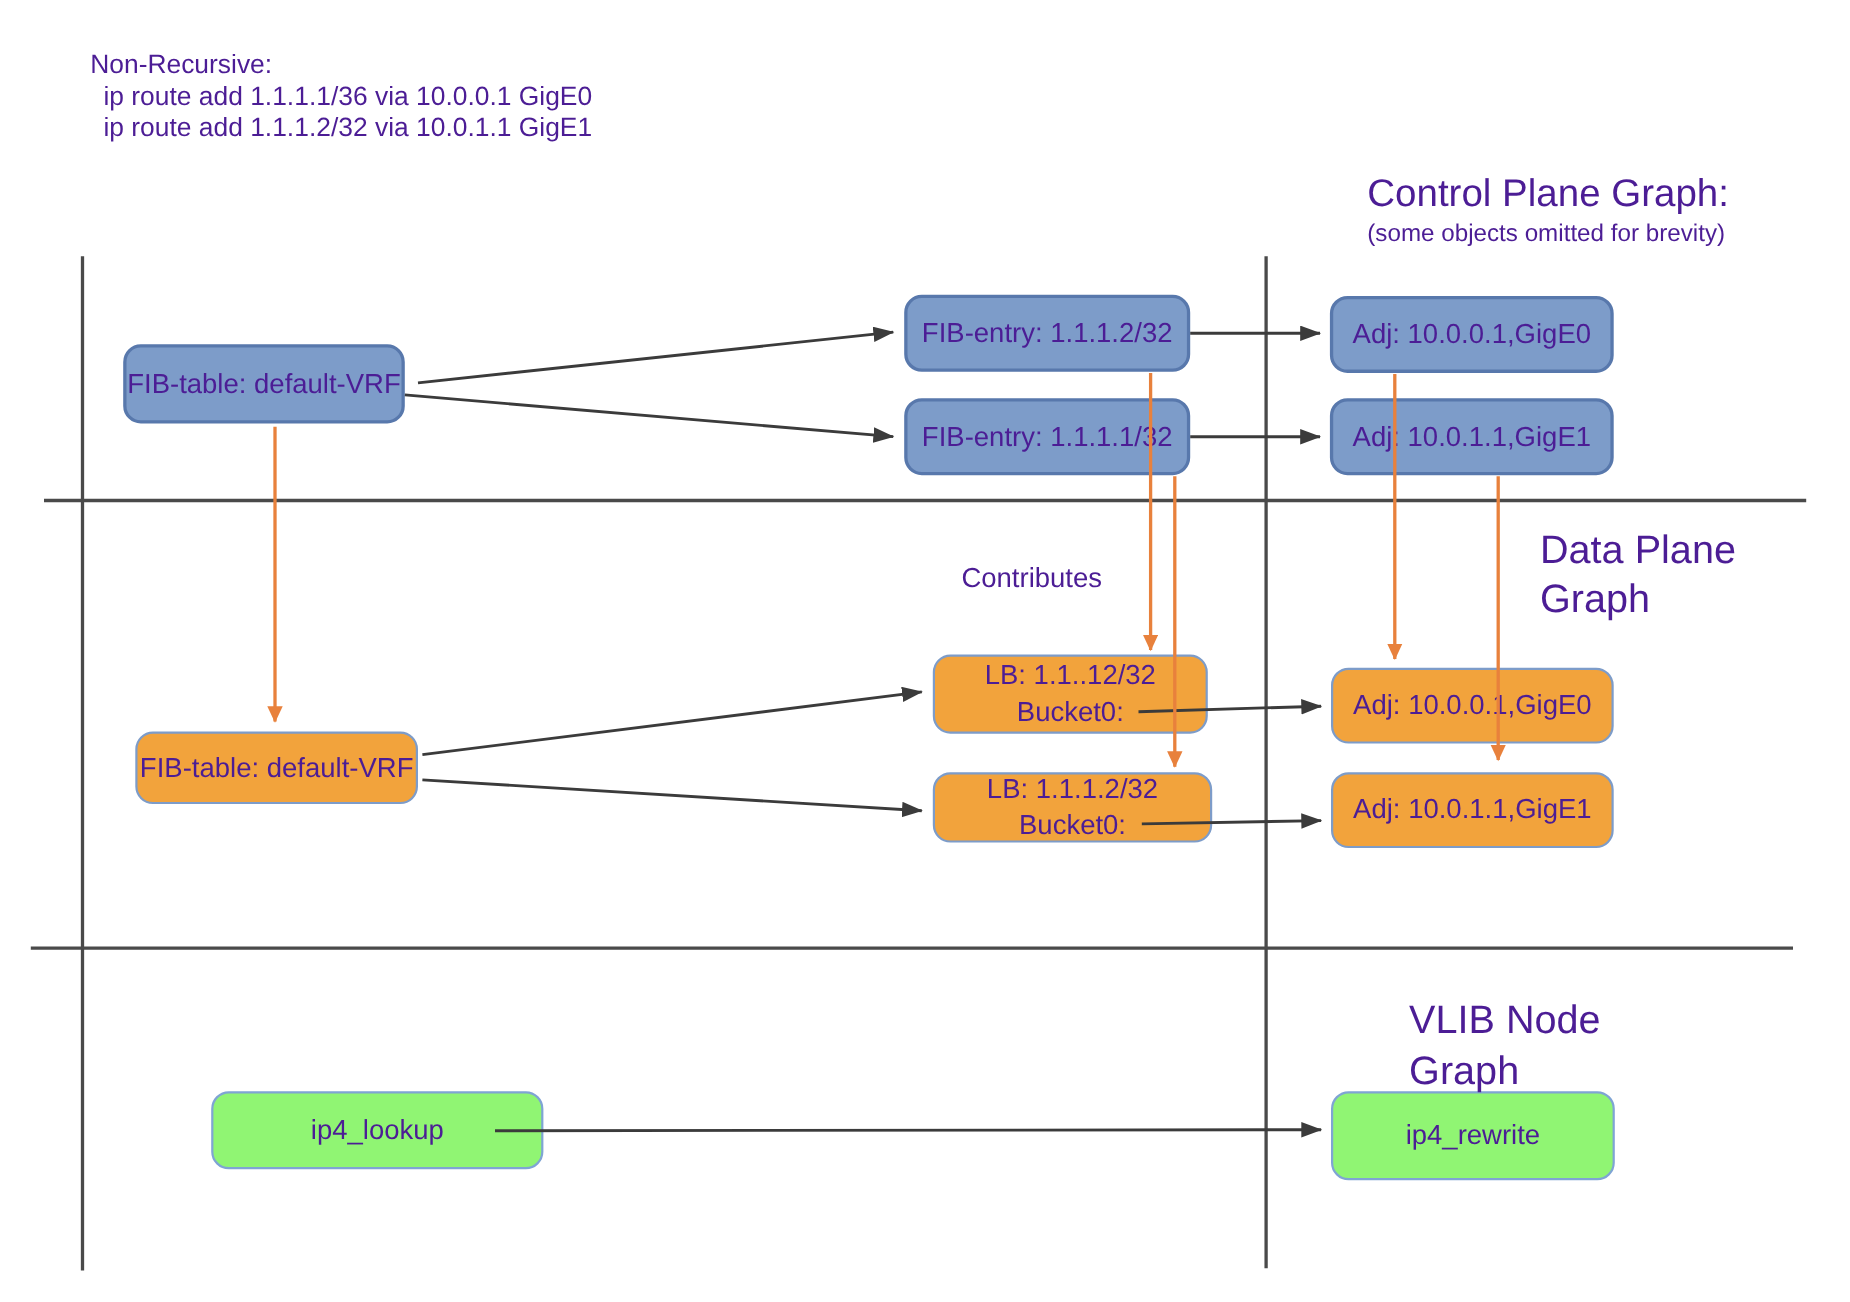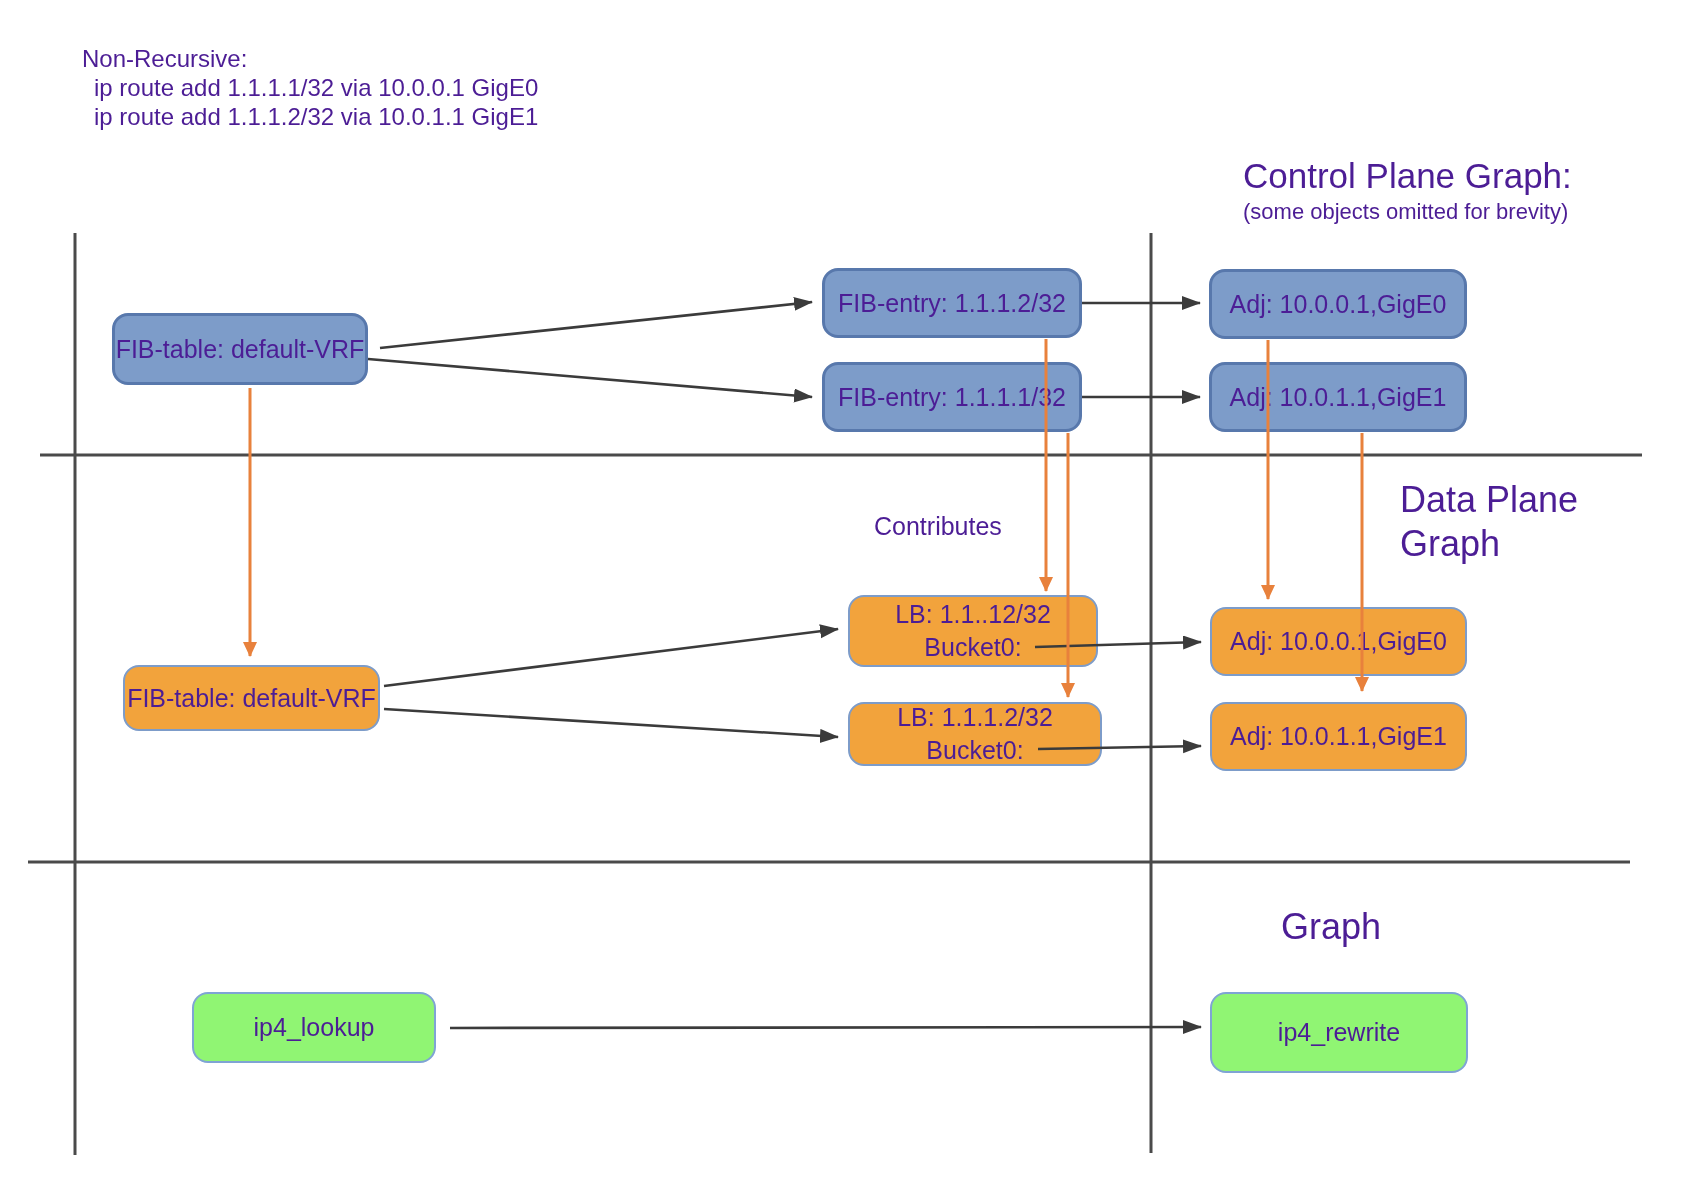--- a/index.html
+++ b/index.html
@@ -34,34 +34,35 @@
   .dp-title{left:1400px;top:478px;font-size:36px;line-height:44px;}
   .vlib-title{left:1281px;top:904px;font-size:36px;line-height:46px;}
 </style>
 </head>
 <body>
 
 <div class="canvas">
 
   <div class="label code-block">
     <div>Non-Recursive:</div>
-    <div class="indent">ip route add 1.1.1.1/32 via 10.0.0.1 GigE0</div>
+    <div class="indent">ip route add 1.1.1.1/36 via 10.0.0.1 GigE0</div>
     <div class="indent">ip route add 1.1.1.2/32 via 10.0.1.1 GigE1</div>
   </div>
 
   <div class="label cp-title">
     <div class="t">Control Plane Graph:</div>
     <div class="s">(some objects omitted for brevity)</div>
   </div>
   <div class="label contributes">Contributes</div>
   <div class="label dp-title">
     <div>Data Plane</div>
     <div>Graph</div>
   </div>
   <div class="label vlib-title">
+    <div>VLIB Node</div>
     <div>Graph</div>
   </div>
 
   <div class="node blue" style="left:112px;top:313px;width:256px;height:72px">
     <span>FIB-table: default-VRF</span>
   </div>
   <div class="node blue" style="left:822px;top:268px;width:260px;height:70px">
     <span>FIB-entry: 1.1.1.2/32</span>
   </div>
   <div class="node blue" style="left:822px;top:362px;width:260px;height:70px">
@@ -85,21 +86,21 @@
     <span>LB: 1.1.1.2/32</span>
     <span>Bucket0:</span>
   </div>
   <div class="node orange" style="left:1210px;top:607px;width:257px;height:69px">
     <span>Adj: 10.0.0.1,GigE0</span>
   </div>
   <div class="node orange" style="left:1210px;top:702px;width:257px;height:69px">
     <span>Adj: 10.0.1.1,GigE1</span>
   </div>
 
-  <div class="node green" style="left:192px;top:992px;width:244px;height:71px">
+  <div class="node green" style="left:192px;top:992px;width:302px;height:71px">
     <span>ip4_lookup</span>
   </div>
   <div class="node green" style="left:1210px;top:992px;width:258px;height:81px">
     <span>ip4_rewrite</span>
   </div>
 
   <svg class="wires" width="1682" height="1184" viewBox="0 0 1682 1184">
     <defs>
       <marker id="mk-black" markerUnits="userSpaceOnUse" markerWidth="22" markerHeight="16" refX="18" refY="7" orient="auto">
         <path class="mk-b" d="M0,0 L19,7 L0,14 Z"></path>

